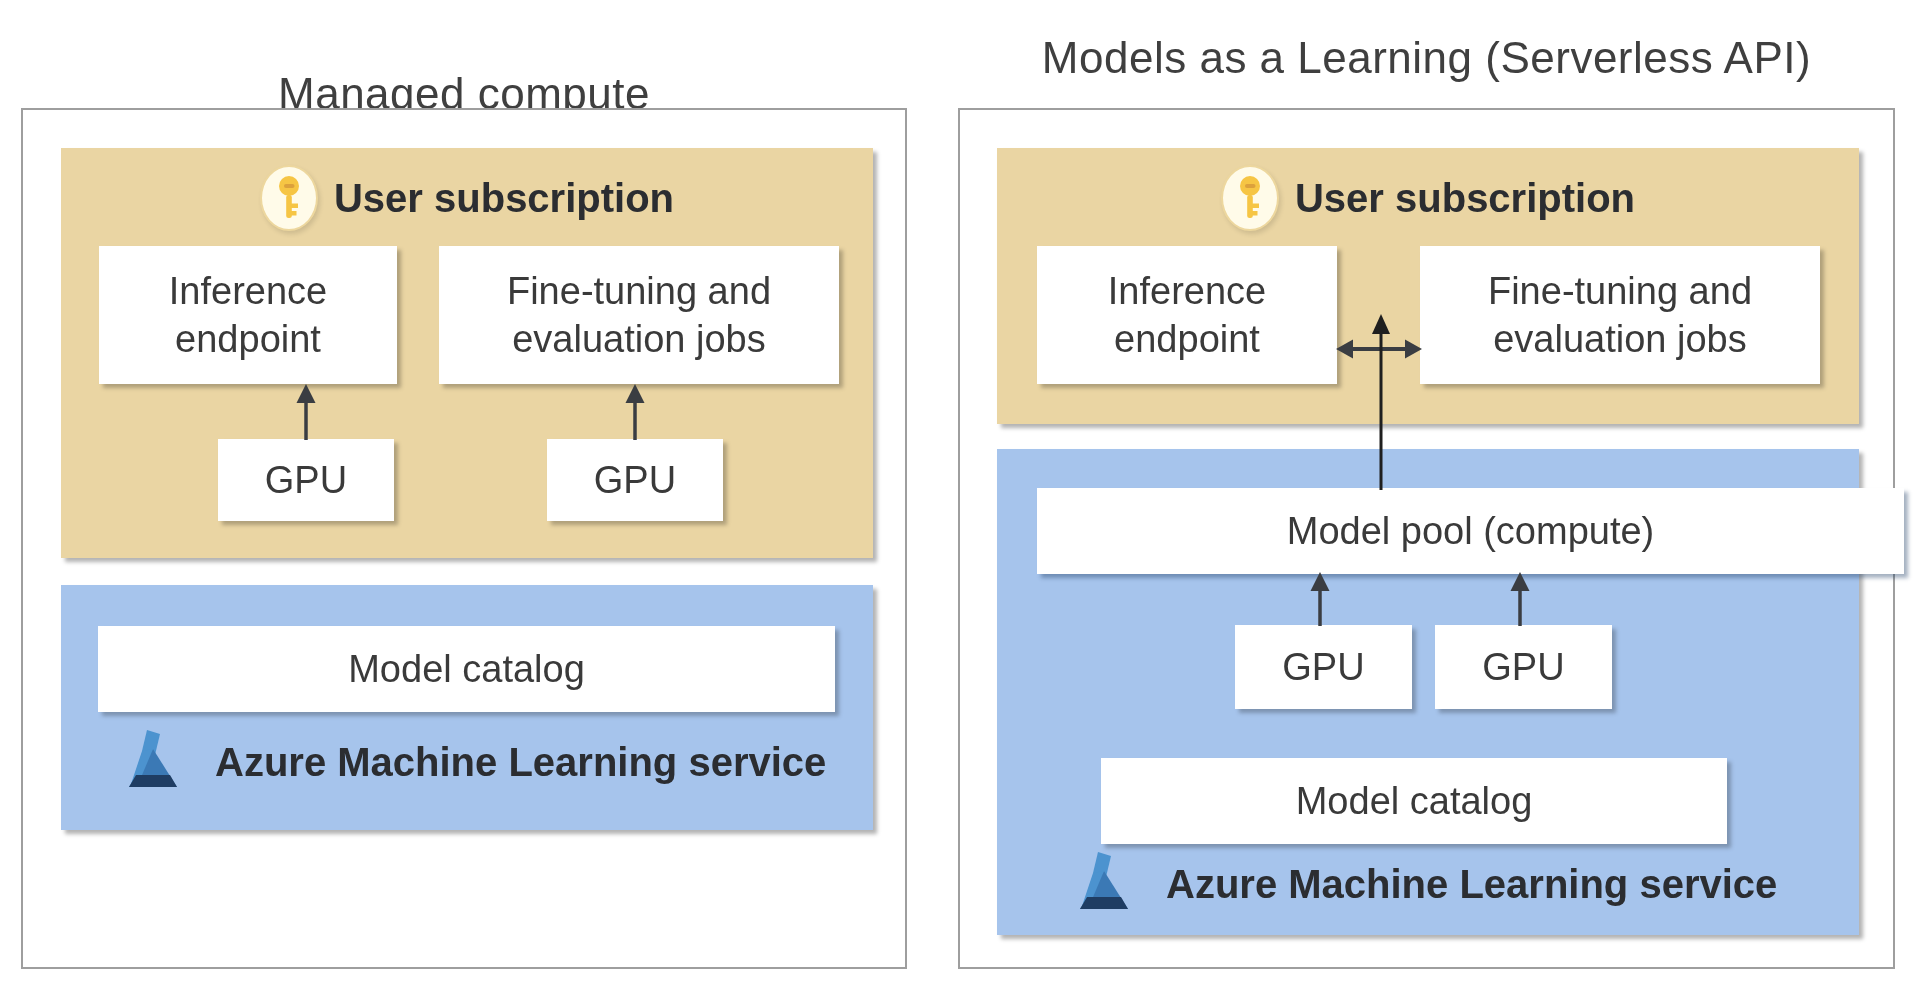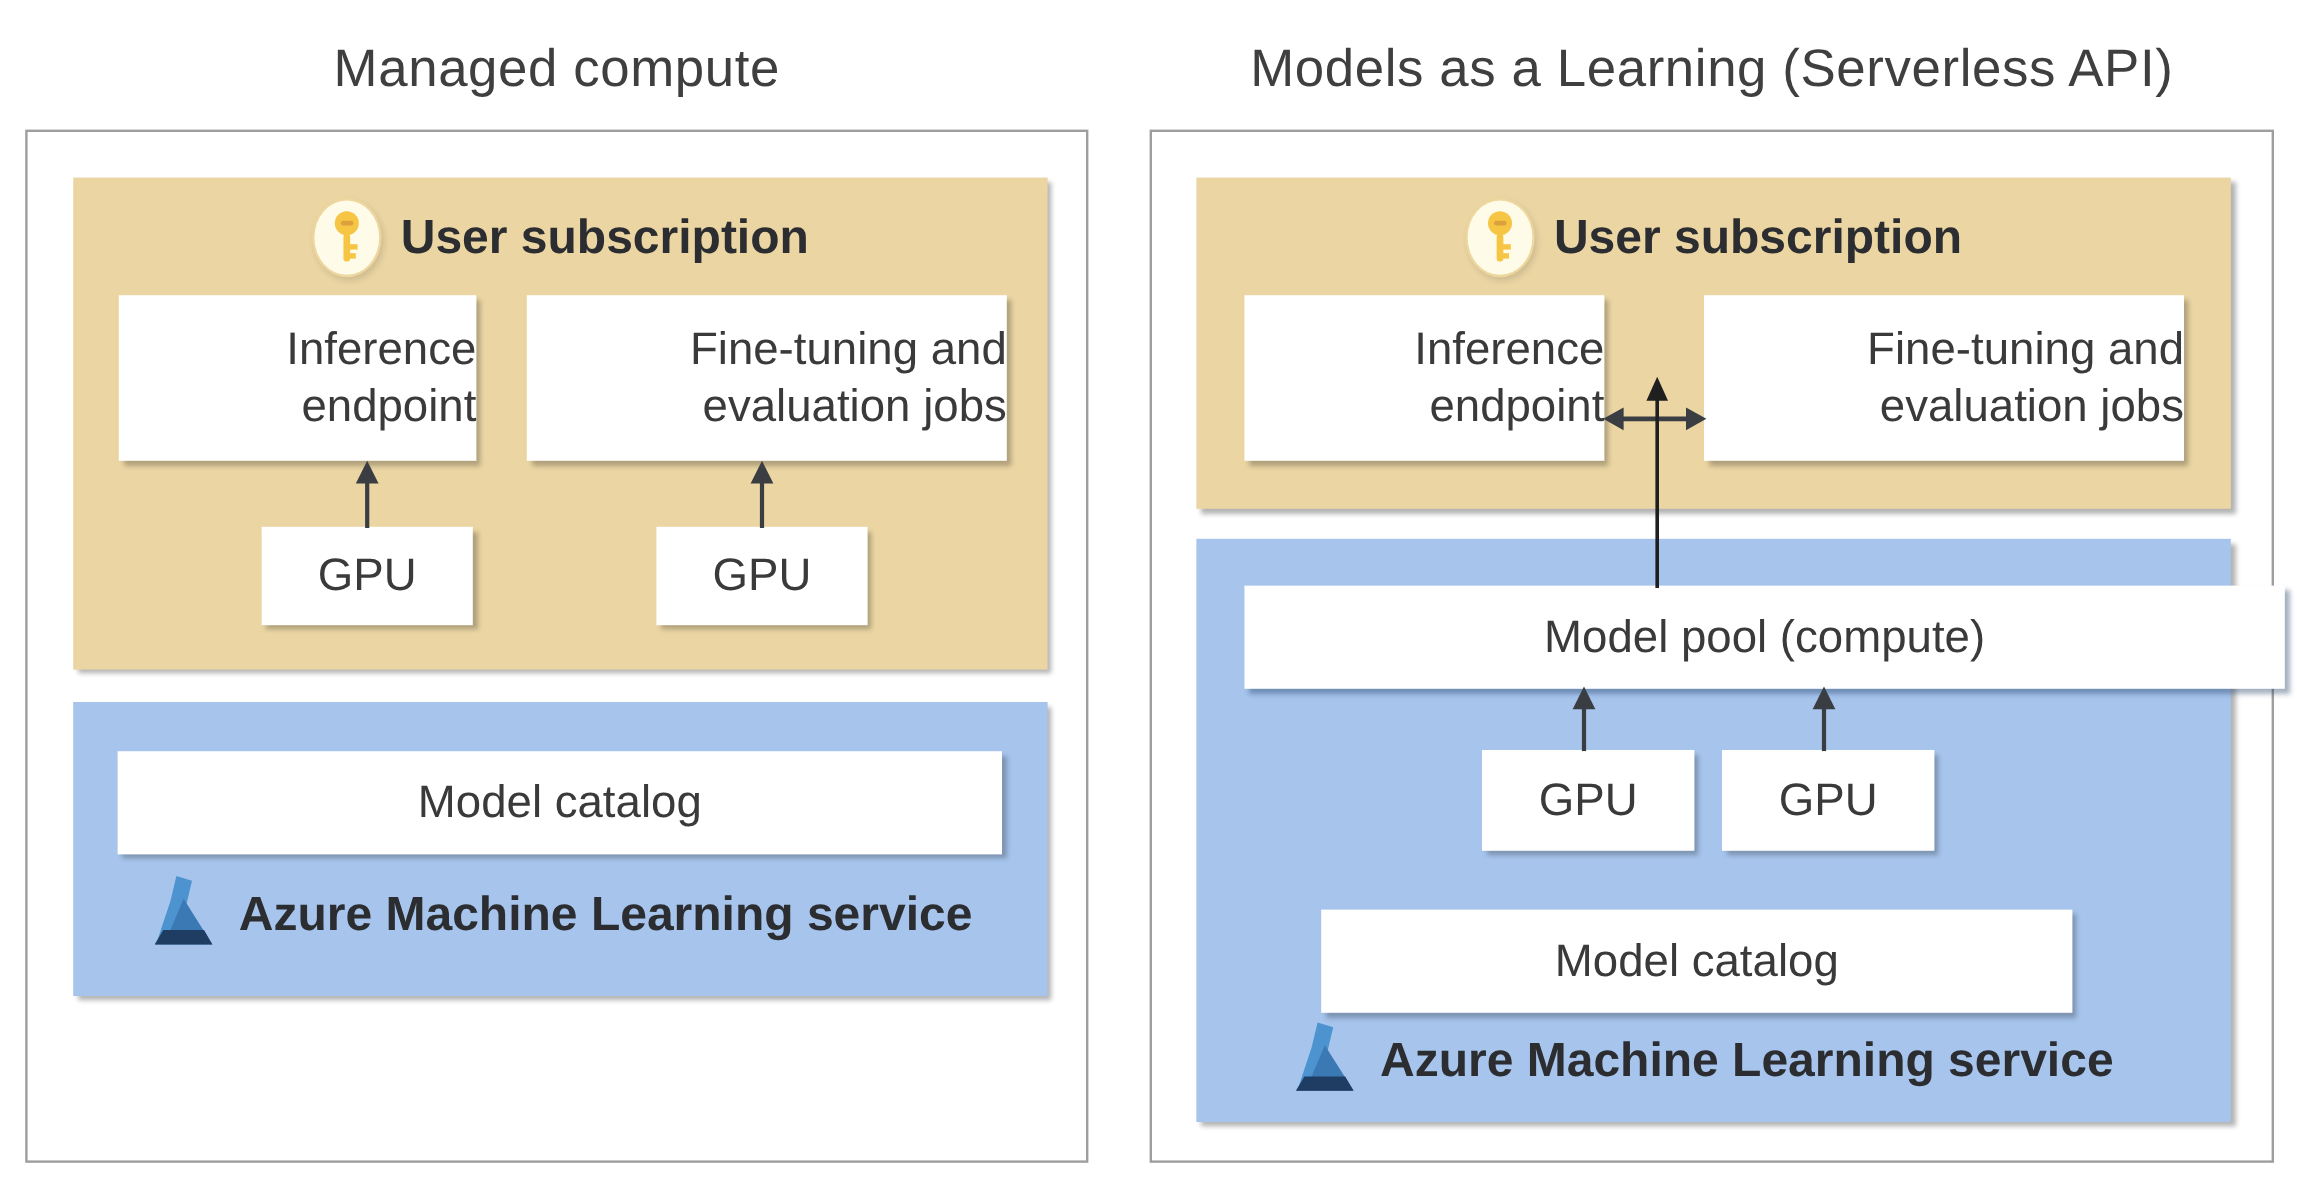--- a/index.html
+++ b/index.html
@@ -19,38 +19,38 @@
     --flask-mid:#3B79B5;
     --flask-dark:#1F3D63;
   }
   *{margin:0;padding:0;box-sizing:border-box;}
   html,body{background:#ffffff;}
   body{font-family:"Liberation Sans", sans-serif;}
   .canvas{position:relative;width:1914px;height:988px;background:#ffffff;overflow:hidden;}
 
   .panel-title{position:absolute;top:26px;height:64px;line-height:64px;text-align:center;
     font-size:44px;font-weight:400;color:var(--title-text);letter-spacing:0.5px;}
-  #title-managed{left:21px;width:886px;}
+  #title-managed{left:21px;width:886px;margin-top:36px;}
   #title-maas{left:958px;width:937px;}
 
   .panel{position:absolute;top:108px;height:861px;background:#ffffff;border:2px solid var(--panel-border);}
   #panel-managed{left:21px;width:886px;}
   #panel-maas{left:958px;width:937px;}
 
   .zone{position:absolute;}
   .zone.sub{background:var(--subscription-bg);box-shadow:4px 4px 4px rgba(0,0,0,0.30);}
   .zone.svc{background:var(--service-bg);box-shadow:4px 4px 4px rgba(0,0,0,0.30);}
 
   #managed-sub{left:38px;top:38px;width:812px;height:410px;}
   #managed-svc{left:38px;top:475px;width:812px;height:245px;}
   #maas-sub{left:37px;top:38px;width:862px;height:276px;}
   #maas-svc{left:37px;top:339px;width:862px;height:486px;}
 
   .wbox{position:absolute;background:#ffffff;box-shadow:4px 4px 4px rgba(0,0,0,0.25);
-    display:flex;align-items:center;justify-content:center;text-align:right;
+    display:flex;align-items:center;justify-content:center;text-align:center;
     font-size:38px;line-height:48px;color:var(--label-text);z-index:2;}
   .wbox.pool{box-shadow:4px 4px 4px rgba(30,60,100,0.40);}
 
   
   #m-inference{left:38px;top:98px;width:298px;height:138px;}
   #m-finetune{left:378px;top:98px;width:400px;height:138px;}
   #m-gpu1{left:157px;top:291px;width:176px;height:82px;}
   #m-gpu2{left:486px;top:291px;width:176px;height:82px;}
   #m-catalog{left:37px;top:41px;width:737px;height:86px;}
 
@@ -62,21 +62,21 @@
   #s-gpu2{left:438px;top:176px;width:177px;height:84px;}
   #s-catalog{left:104px;top:309px;width:626px;height:86px;}
 
   .subrow{position:absolute;left:0;right:0;top:12px;height:76px;
     display:flex;align-items:center;justify-content:center;gap:16px;z-index:2;}
   .keywrap{width:58px;height:66px;border-radius:50%;background:var(--key-ellipse-bg);
     border:2px solid var(--key-ellipse-border);display:flex;align-items:center;justify-content:center;
     box-shadow:2px 3px 5px rgba(0,0,0,0.12);}
   .subhead,.svchead{font-size:40px;font-weight:bold;color:var(--heading-text);}
 
-  .svcrow{position:absolute;display:flex;align-items:center;gap:20px;z-index:2;}
+  .svcrow{position:absolute;display:flex;align-items:center;gap:36px;z-index:2;}
   #m-svcrow{left:66px;top:144px;}
   #s-svcrow{left:81px;top:402px;}
 
   .arrow{position:absolute;z-index:3;}
   
   #m-arrow1{left:233px;top:236px;}
   #m-arrow2{left:562px;top:236px;}
   
   #s-arrow1{left:311px;top:123px;}
   #s-arrow2{left:511px;top:123px;}

